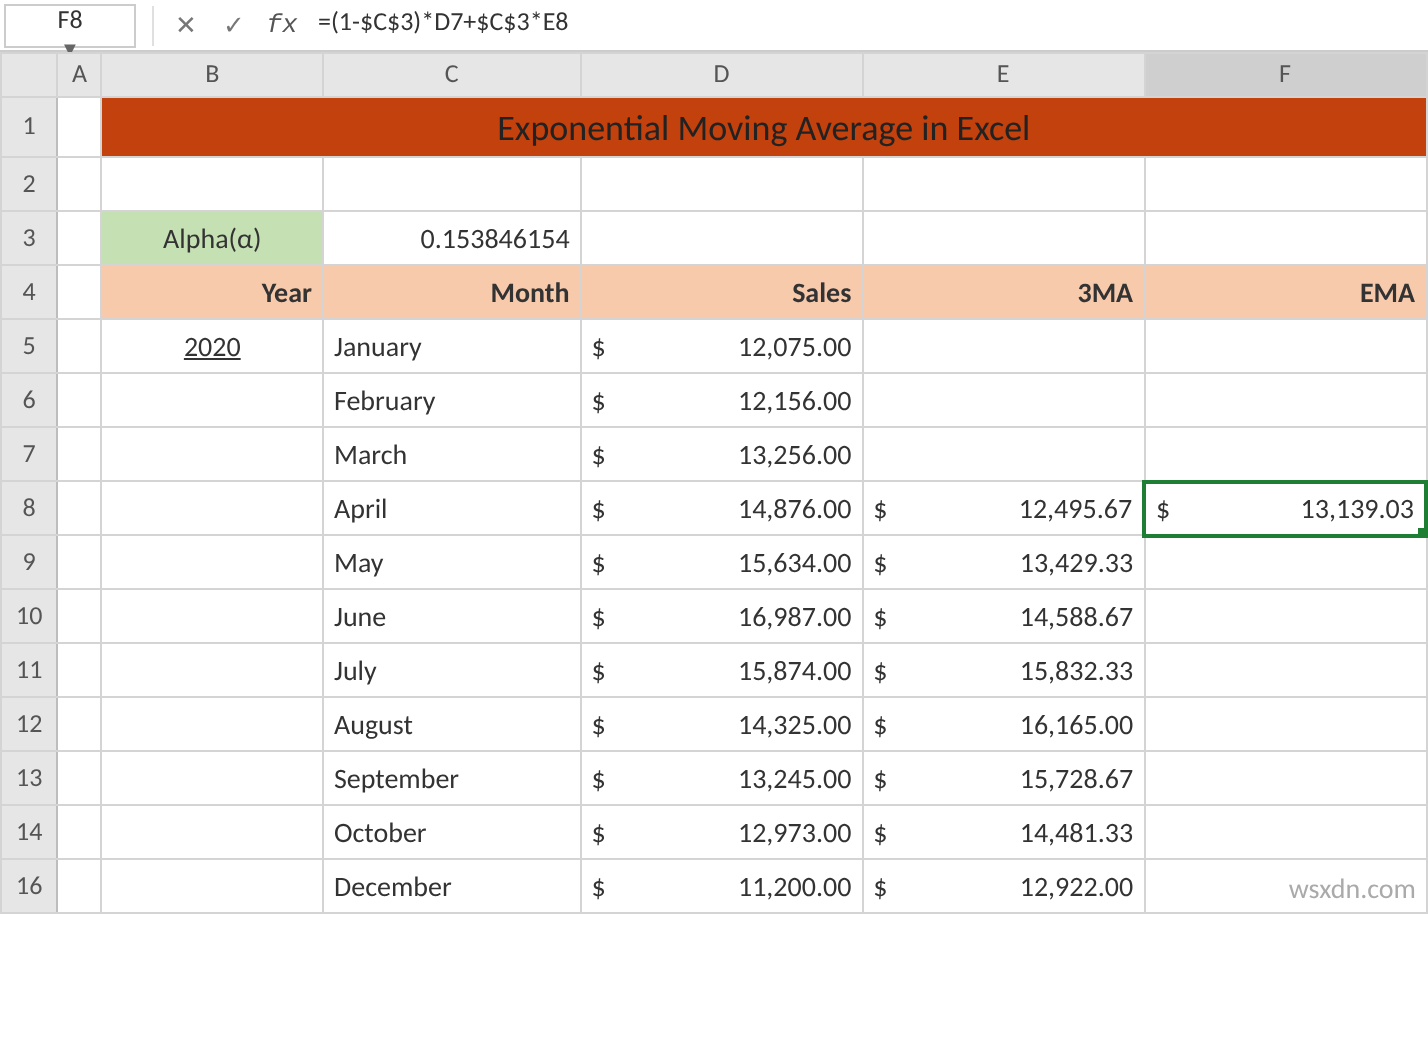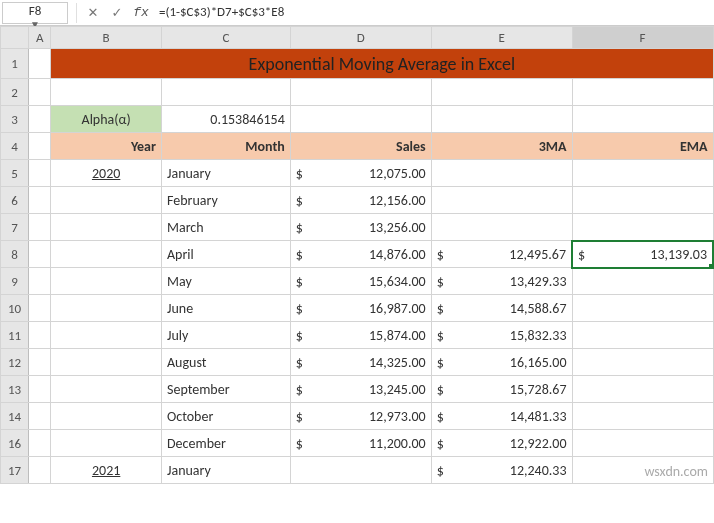--- a/index.html
+++ b/index.html
@@ -294,25 +294,16 @@
         </tr>
         <tr>
           <td class="rowhdr">16</td>
           <td></td>
           <td class="year"></td>
           <td class="month">December</td>
           <td class="money"><span class="sym">$</span>11,200.00</td>
           <td class="money"><span class="sym">$</span>12,922.00</td>
           <td></td>
         </tr>
-        <tr>
-          <td class="rowhdr">17</td>
-          <td></td>
-          <td class="year">2021</td>
-          <td class="month">January</td>
-          <td></td>
-          <td class="money"><span class="sym">$</span>12,240.33</td>
-          <td></td>
-        </tr>
       </tbody>
 </table>
 <div class="watermark">wsxdn.com</div>
 </div>
 
 </body></html>

